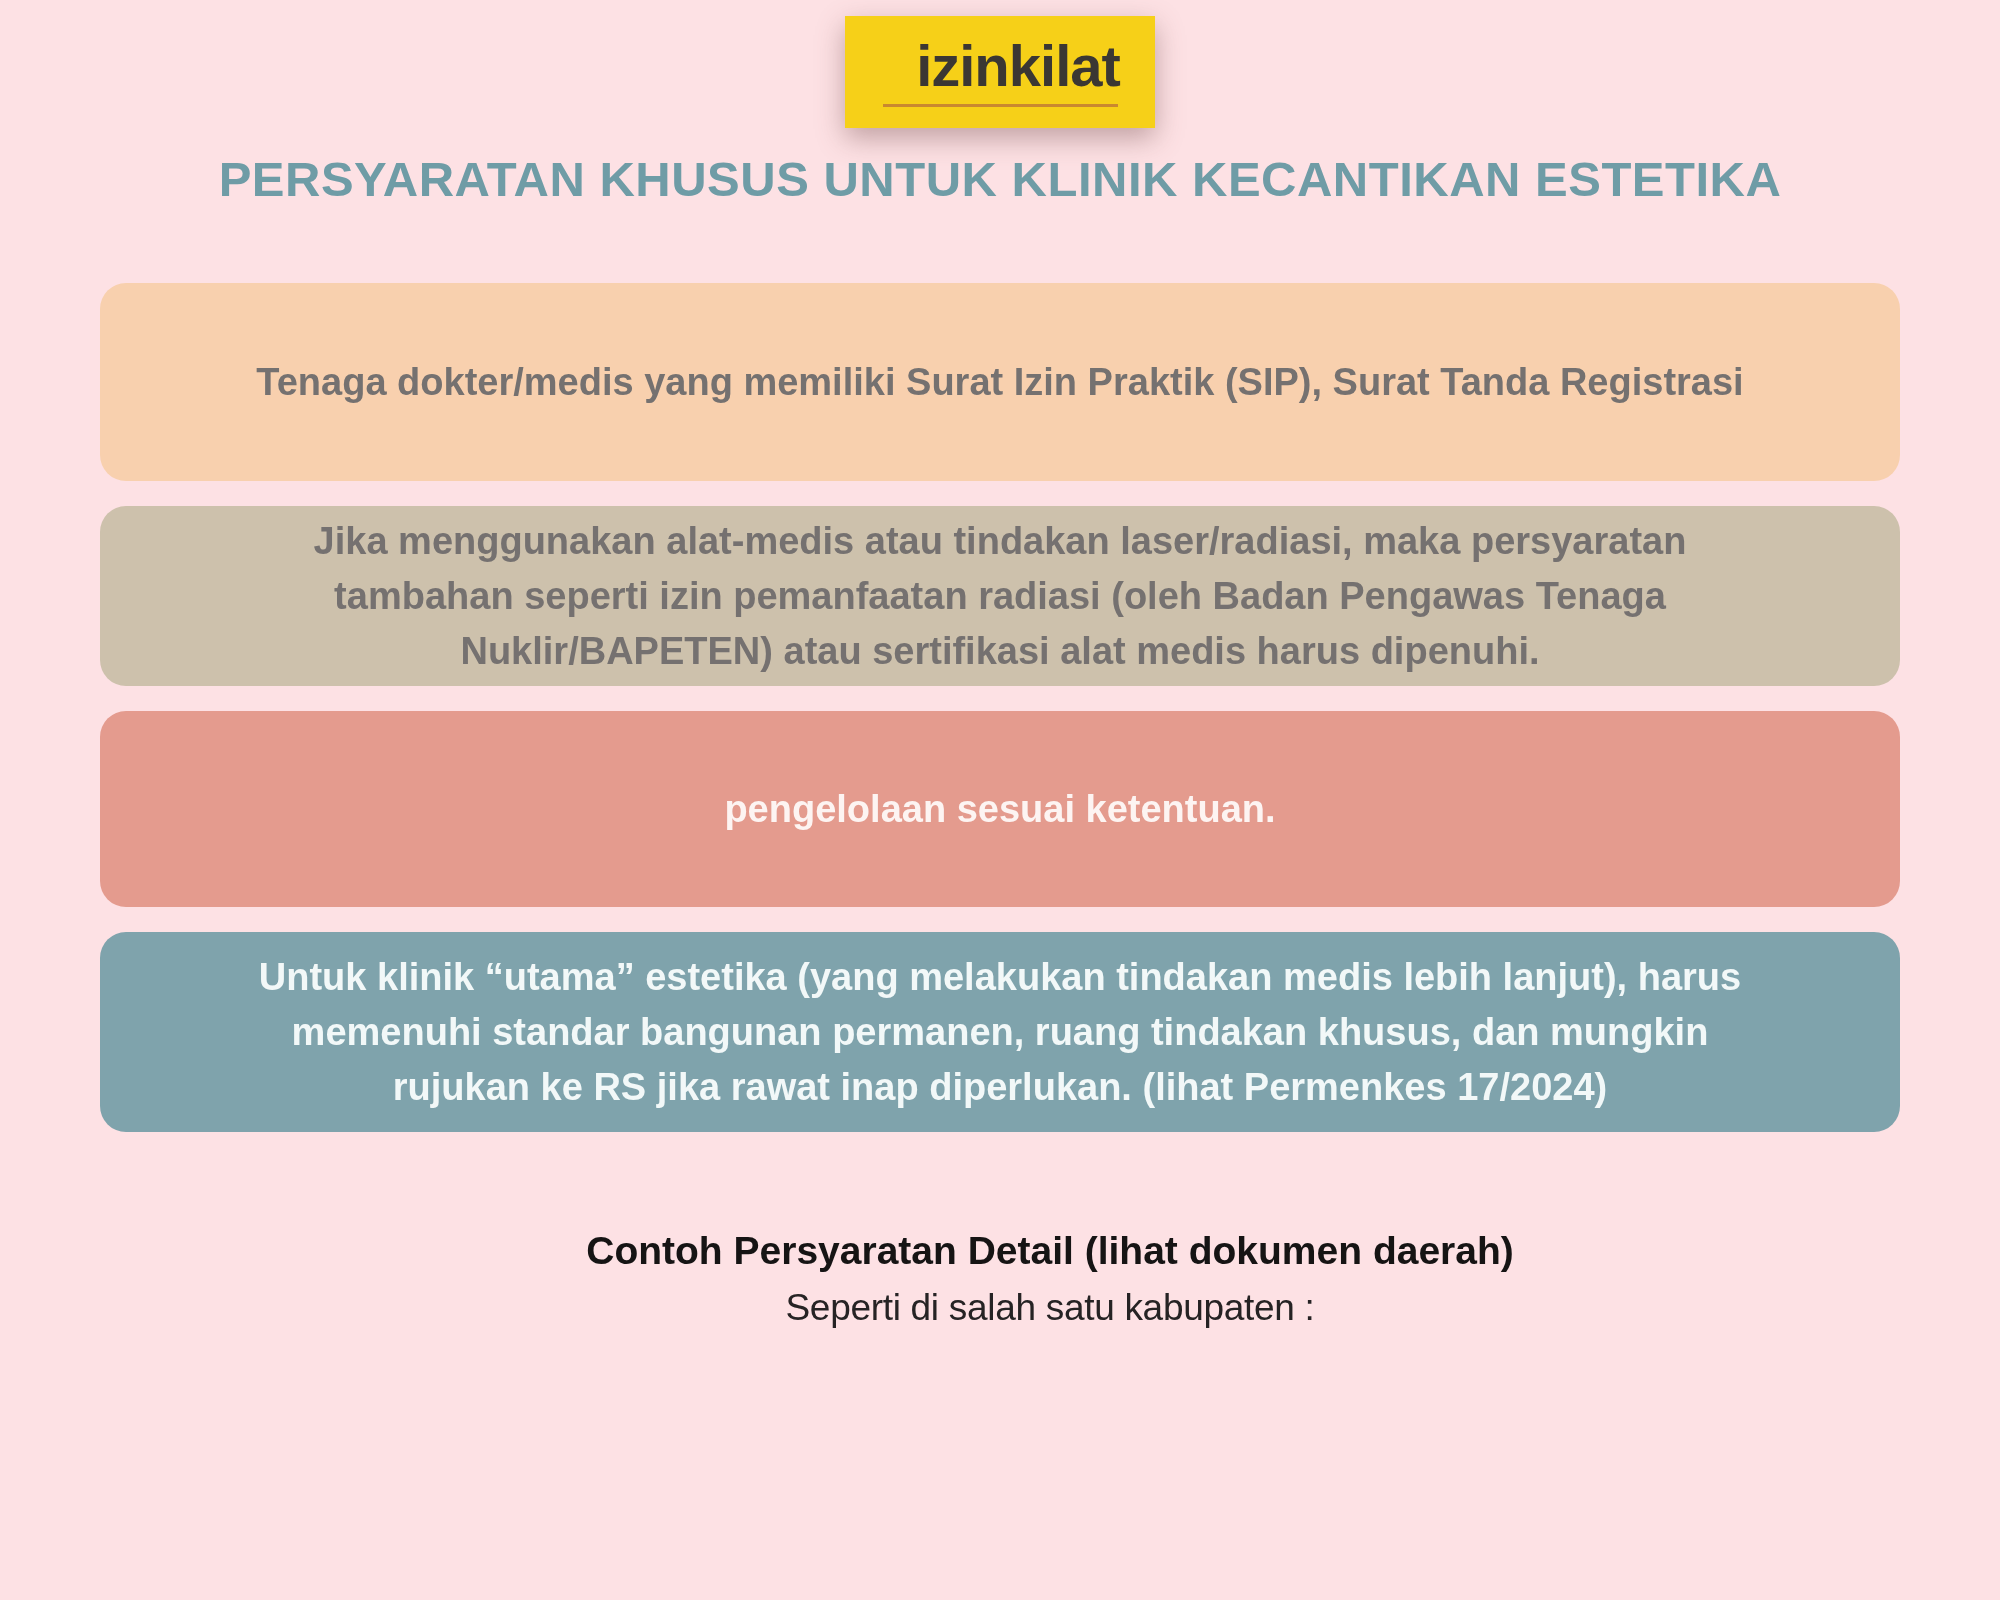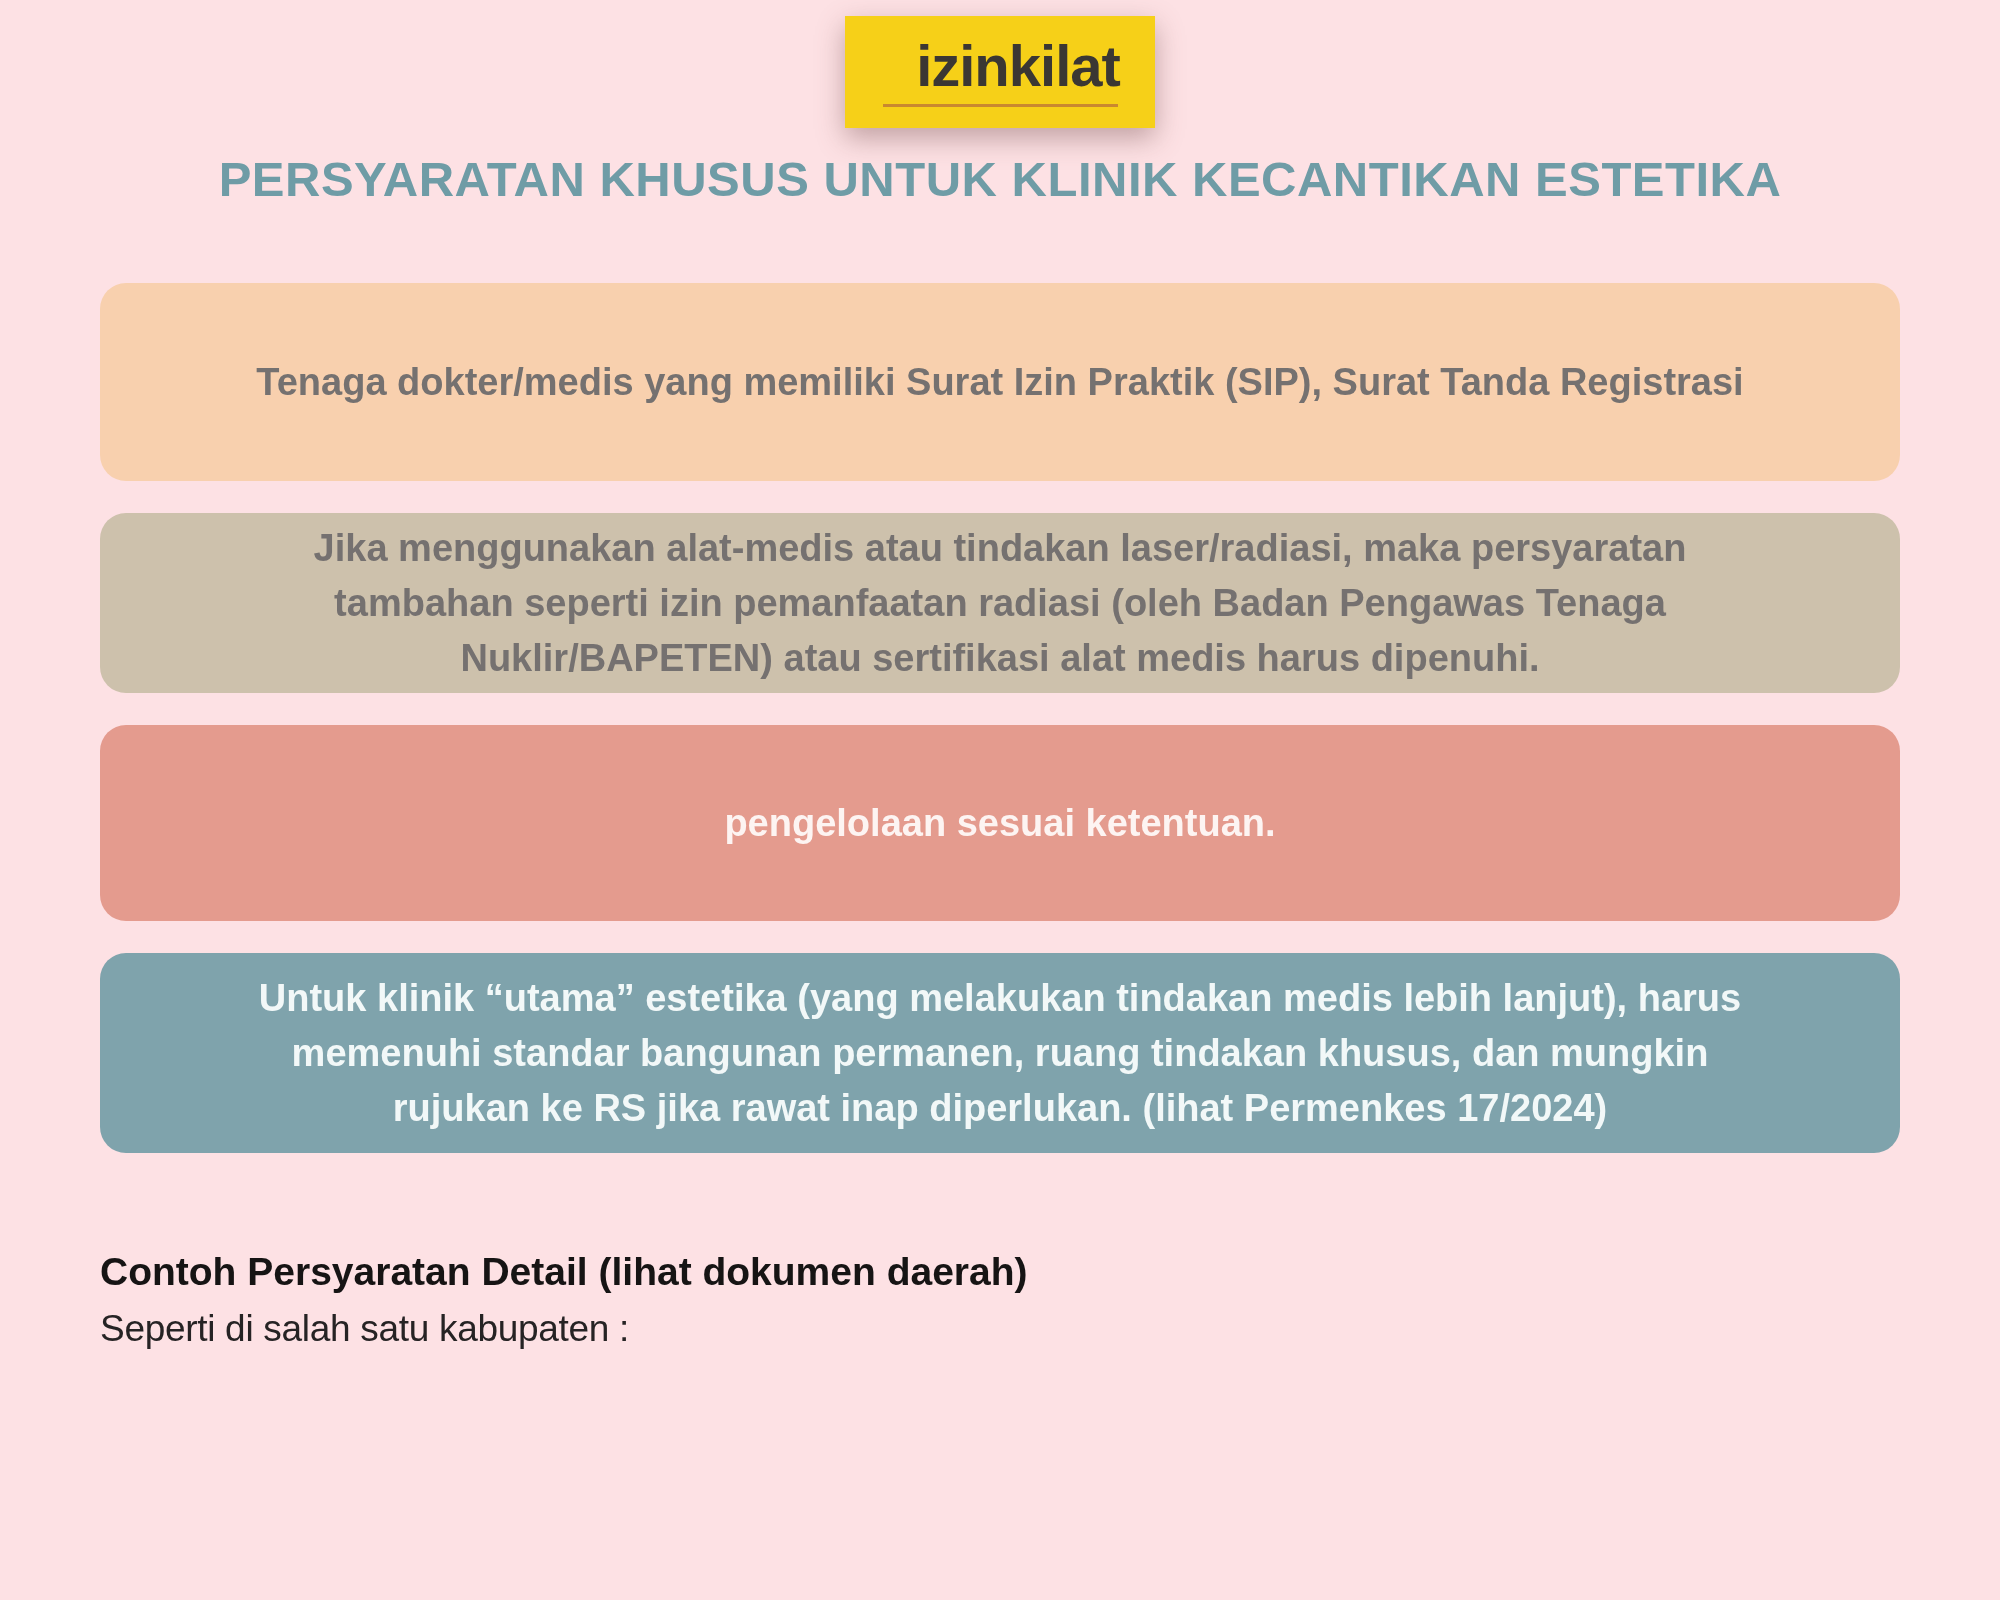--- a/index.html
+++ b/index.html
@@ -29,39 +29,39 @@
     line-height: 58px;
     font-weight: bold;
     letter-spacing: 0.5px;
     white-space: nowrap;
   }
 
   
   .cards {
     width: 1800px;
     margin: 75px auto 0 auto;
-    display: flex; flex-direction: column; gap: 32px;
+    display: flex; flex-direction: column; gap: 25px;
   }
   .card {
     border-radius: 26px;
     display: flex; flex-direction: column; justify-content: center; align-items: center;
     font-weight: bold;
     font-size: 38px;
     line-height: 55px;
   }
   .card p { margin: 0; }
   .card-line { white-space: nowrap; }
   .card-0 { height: 198px; }
   .card-1 { height: 180px; align-items: center; }
   .card-2 { height: 196px; }
   .card-3 { height: 200px; }
 
   
   .footer { margin: 90px 0 0 100px; }
-  .footer p { margin: 0; }
+  .footer p { margin: 0; text-align: center; }
   .footer-heading { font-size: 39px; font-weight: bold; line-height: 58px; color: #161414; }
   .footer-sub { font-size: 37px; line-height: 56px; color: #262324; letter-spacing: -0.3px; }
   .footer-items { margin-top: 8px; }
   .footer-line { font-size: 37px; line-height: 54px; color: #262324; letter-spacing: -0.3px; white-space: nowrap; }
 </style>
 </head>
 <body style="background: rgb(253, 225, 228);">
 
 <div class="page">
 

